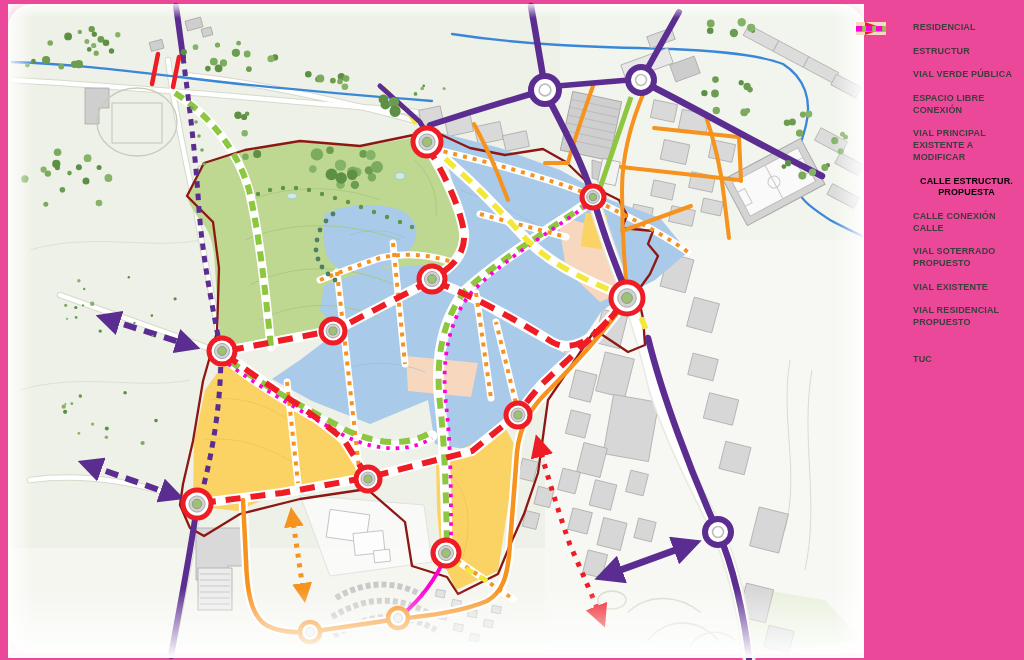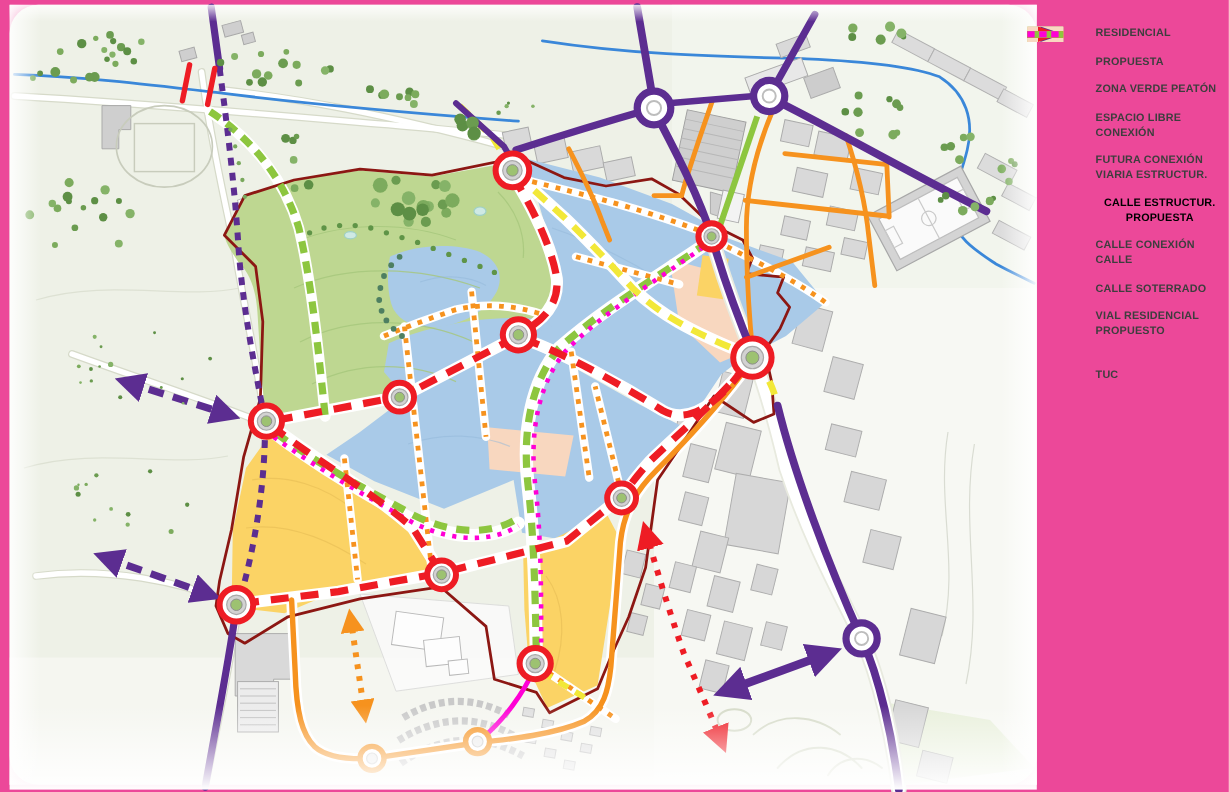--- a/index.html
+++ b/index.html
@@ -625,46 +625,47 @@
           </svg>
         </span>
         <div class="lg-label">RESIDENCIAL</div>
       </div>
       <div class="lg-item">
         <span class="lg-icon">
           <svg width="32" height="14">
             <rect x="0" y="0" width="30" height="13" fill="#fbd365"></rect>
           </svg>
         </span>
-        <div class="lg-label">PROPUESTA</div>
+        <div class="lg-label">ESTRUCTUR</div>
       </div>
       <div class="lg-item">
         <span class="lg-icon">
           <svg width="32" height="14">
             <rect x="0" y="0" width="30" height="13" fill="#cde5af"></rect>
           </svg>
         </span>
-        <div class="lg-label">ZONA VERDE PEATÓN</div>
+        <div class="lg-label">VIAL VERDE PÚBLICA</div>
       </div>
       <div class="lg-item">
         <span class="lg-icon">
           <svg width="32" height="14">
             <rect x="0" y="0" width="30" height="13" fill="#f9d8c1"></rect>
           </svg>
         </span>
         <div class="lg-label">ESPACIO LIBRE CONEXIÓN</div>
       </div>
       <div class="lg-item">
         <span class="lg-icon">
           <svg width="32" height="14">
-            <rect x="0" y="4" width="8" height="5.5" fill="#5c2d91"></rect>
-            <polygon points="11,0 30,6.5 11,13" fill="#5c2d91"></polygon>
-          </svg>
-        </span>
-        <div class="lg-label">FUTURA CONEXIÓN VIARIA ESTRUCTUR.</div>
+            <rect x="0" y="4" width="6.2" height="5.2" fill="#5c2d91"></rect>
+            <rect x="10" y="4" width="6.2" height="5.2" fill="#5c2d91"></rect>
+            <rect x="20" y="4" width="6.2" height="5.2" fill="#5c2d91"></rect>
+          </svg>
+        </span>
+        <div class="lg-label">VIAL PRINCIPAL EXISTENTE A MODIFICAR</div>
       </div>
       <div class="lg-item">
         <span class="lg-icon">
           <svg width="32" height="14">
             <rect x="0" y="4" width="13" height="5.5" fill="#ee1c24"></rect>
             <rect x="17" y="4" width="13" height="5.5" fill="#ee1c24"></rect>
           </svg>
         </span>
         <div class="lg-label bold">CALLE ESTRUCTUR. PROPUESTA</div>
       </div>
@@ -673,24 +674,33 @@
           <svg width="32" height="14">
             <rect x="0" y="4.5" width="5" height="4.8" fill="#ee1c24"></rect>
             <polygon points="9,0 28,6.5 9,13" fill="#ee1c24"></polygon>
           </svg>
         </span>
         <div class="lg-label">CALLE CONEXIÓN CALLE</div>
       </div>
       <div class="lg-item">
         <span class="lg-icon">
           <svg width="32" height="14">
+            <rect x="0" y="4" width="13" height="5.5" fill="#fdf23a"></rect>
+            <rect x="17" y="4" width="13" height="5.5" fill="#fdf23a"></rect>
+          </svg>
+        </span>
+        <div class="lg-label">VIAL SOTERRADO PROPUESTO</div>
+      </div>
+      <div class="lg-item">
+        <span class="lg-icon">
+          <svg width="32" height="14">
             <rect x="0" y="4" width="30" height="5.5" fill="#f6921e"></rect>
           </svg>
         </span>
-        <div class="lg-label">CALLE SOTERRADO</div>
+        <div class="lg-label">VIAL EXISTENTE</div>
       </div>
       <div class="lg-item">
         <span class="lg-icon">
           <svg width="32" height="14">
             <rect x="0" y="4" width="6.2" height="5.2" fill="#f6921e"></rect>
             <rect x="10" y="4" width="6.2" height="5.2" fill="#f6921e"></rect>
             <rect x="20" y="4" width="6.2" height="5.2" fill="#f6921e"></rect>
           </svg>
         </span>
         <div class="lg-label">VIAL RESIDENCIAL PROPUESTO</div>

